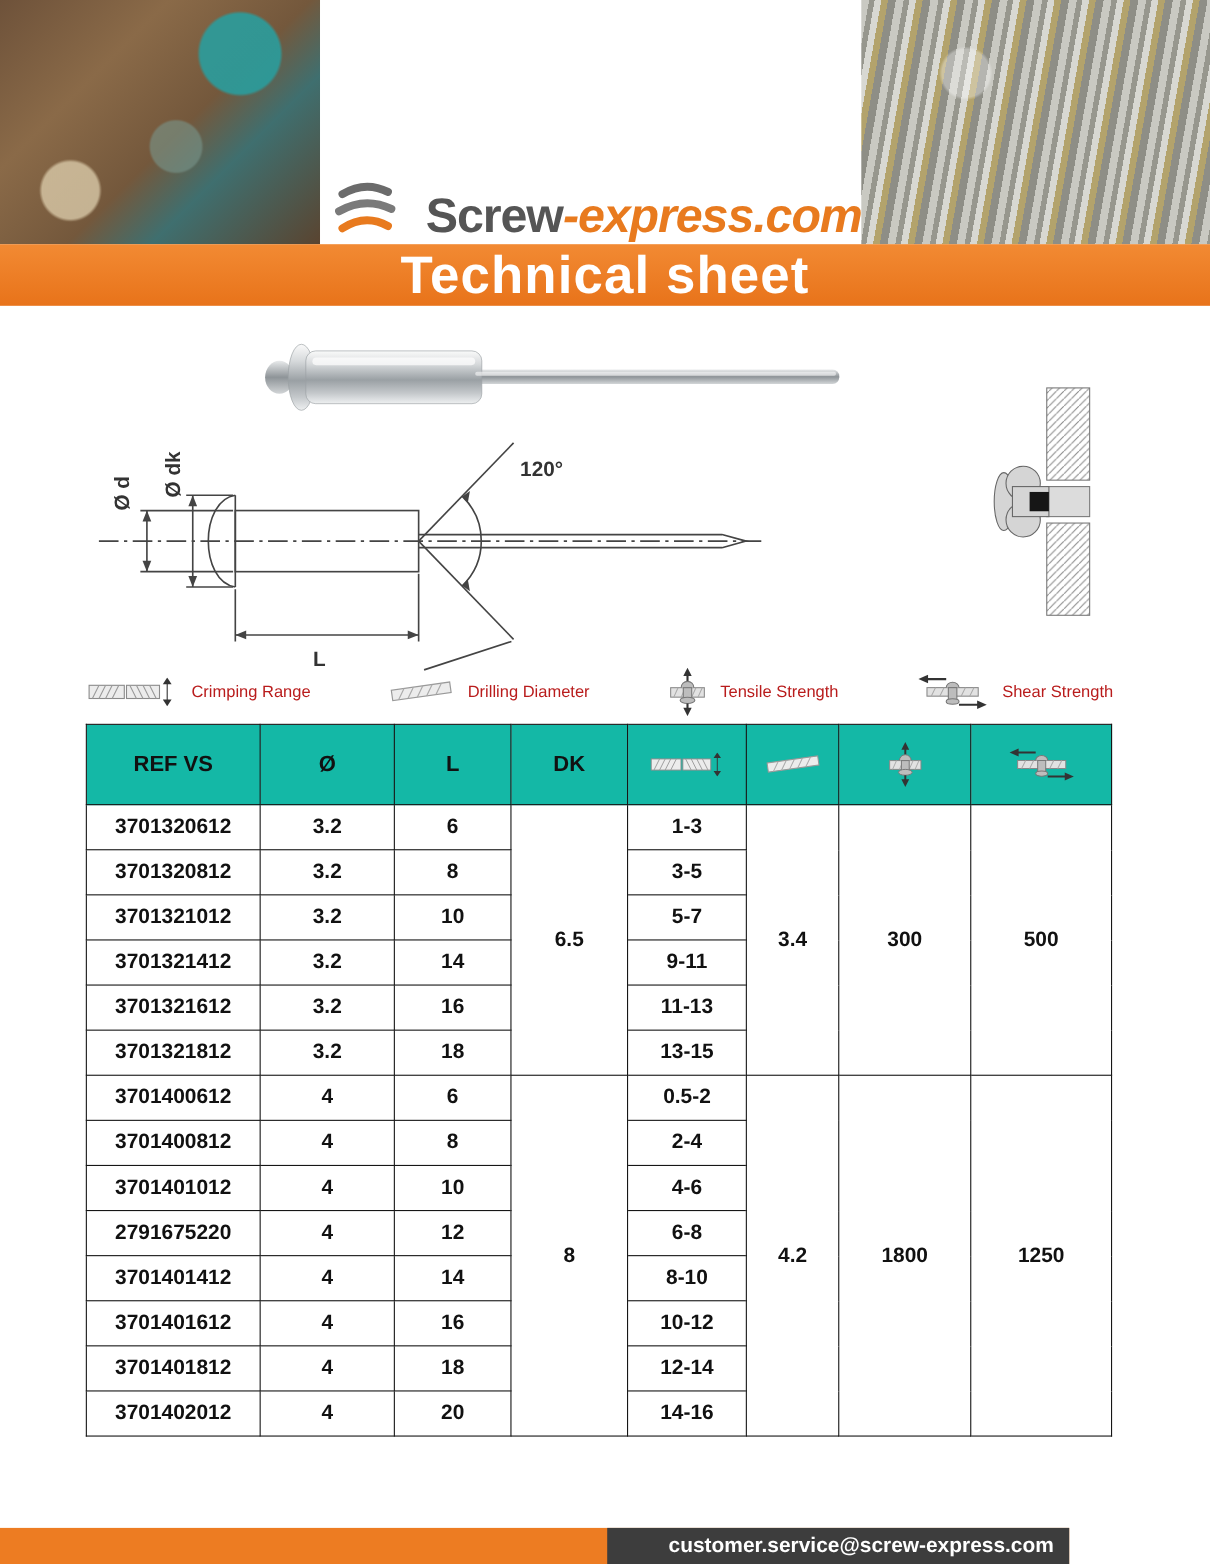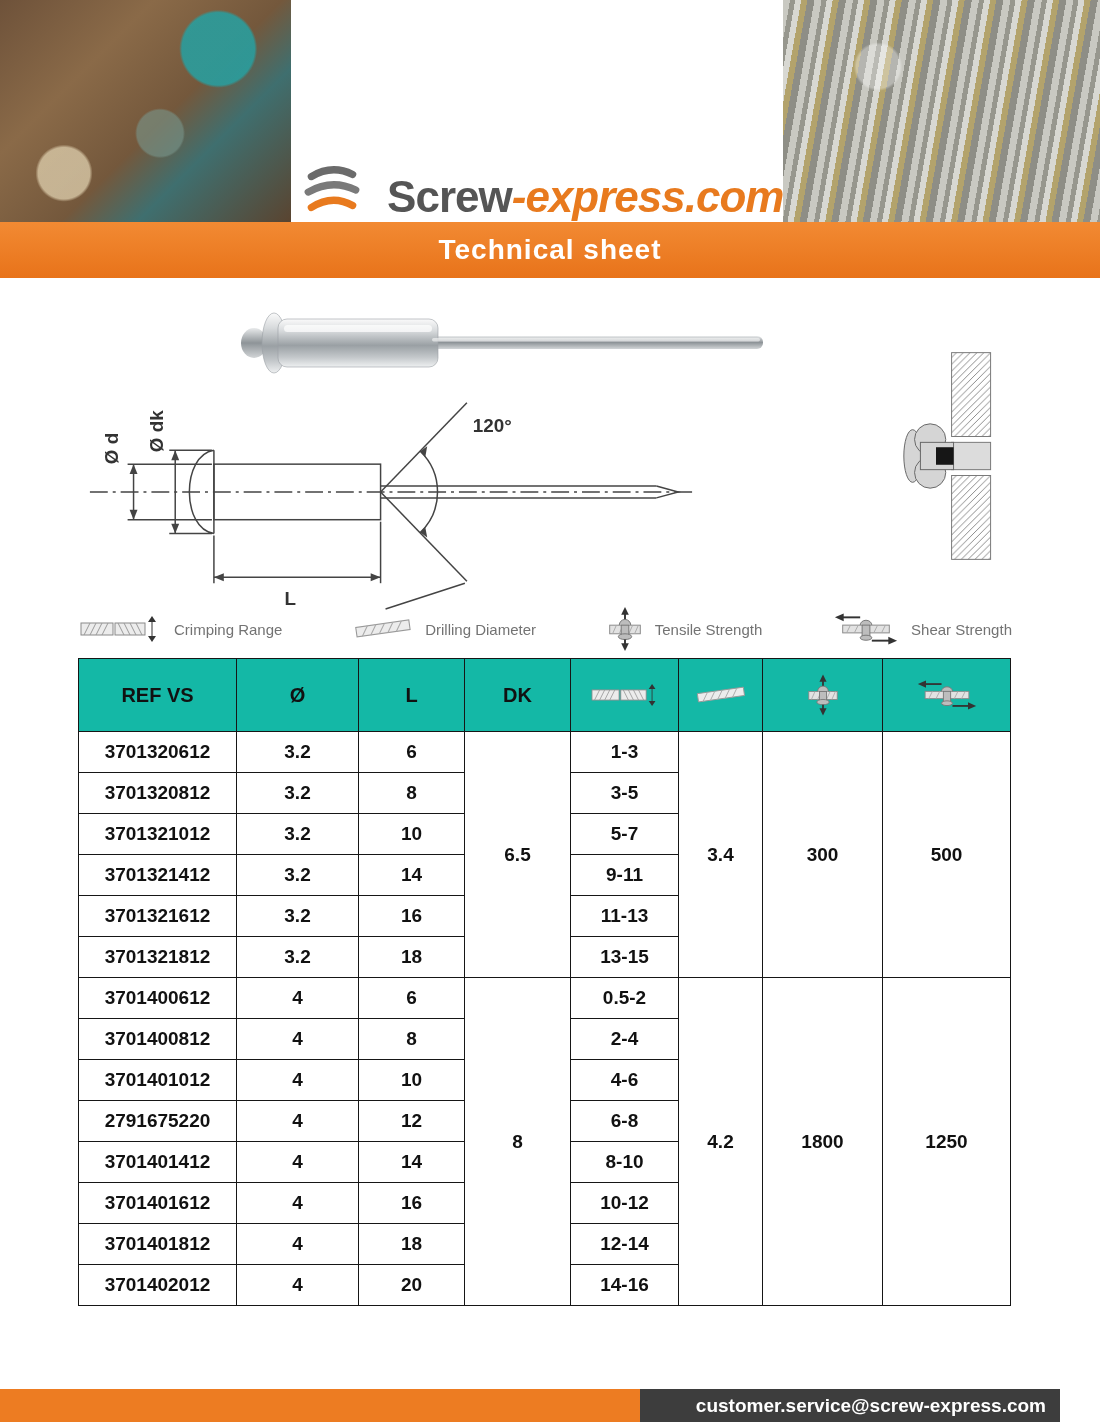--- a/index.html
+++ b/index.html
@@ -19,44 +19,44 @@
      repeating-linear-gradient(100deg,#c9c9c2 0 7px,#97978e 7px 12px,#d8d8d2 12px 18px,#b3a36c 18px 24px,#8e8e86 24px 31px);}
   .logo-area{flex:1;background:#fff;display:flex;align-items:flex-end;justify-content:center;gap:14px;}
   .logo-mark{width:82px;height:62px;}
   .logo-text{font-size:44px;font-weight:800;color:#555;letter-spacing:-1px;white-space:nowrap;}
   .logo-suffix{color:#e87a1e;font-style:italic;font-weight:700;}
 
   
   .banner{position:absolute;top:222px;left:0;width:1100px;height:56px;
           background:linear-gradient(#f28a33,#e8731a);
           display:flex;align-items:center;justify-content:center;
-          color:#fff;font-size:28px;font-weight:800;letter-spacing:1px;}
+          color:#fff;font-size:48px;font-weight:800;letter-spacing:1px;}
 
   
   .rivet-photo{position:absolute;top:292px;left:228px;width:556px;height:104px;}
   .tech-drawing{position:absolute;top:352px;left:78px;width:625px;height:262px;}
   .install-diagram{position:absolute;top:348px;left:858px;width:156px;height:216px;}
   .tech-drawing text{fill:#333;font-family:"Liberation Sans",sans-serif;font-size:19px;font-weight:600;}
 
   
   .legend{position:absolute;top:606px;left:78px;width:934px;height:46px;
           display:flex;align-items:center;justify-content:space-between;}
   .legend-item{display:flex;align-items:center;gap:12px;}
-  .legend-label{font-size:15px;color:#737373;}
+  .legend-label{font-size:15px;color:#b91c1c;}
 
   
   .table-wrap{position:absolute;top:658px;left:78px;width:934px;}
   table{border-collapse:collapse;table-layout:fixed;width:932px;}
   th,td{border:1.6px solid #161616;text-align:center;vertical-align:middle;
         font-weight:700;color:#111;padding:0;}
   th{height:72px;font-size:20px;background:#14b8a6;}
   td{height:40px;font-size:19px;}
 
   
-  .footer{position:absolute;left:0;bottom:0;width:1060px;height:33px;background:#ed7c22;}
+  .footer{position:absolute;left:0;bottom:0;width:972px;height:33px;background:#ed7c22;}
   .footer-dark{position:absolute;right:0;top:0;height:100%;width:420px;background:#3d3d3d;
                display:flex;align-items:center;justify-content:flex-end;
                padding-right:14px;box-sizing:border-box;}
   .footer-email{color:#fff;font-weight:700;font-size:19px;text-decoration:none;}
 
   .ic{display:block;}
 </style>
 </head>
 <body>
 

